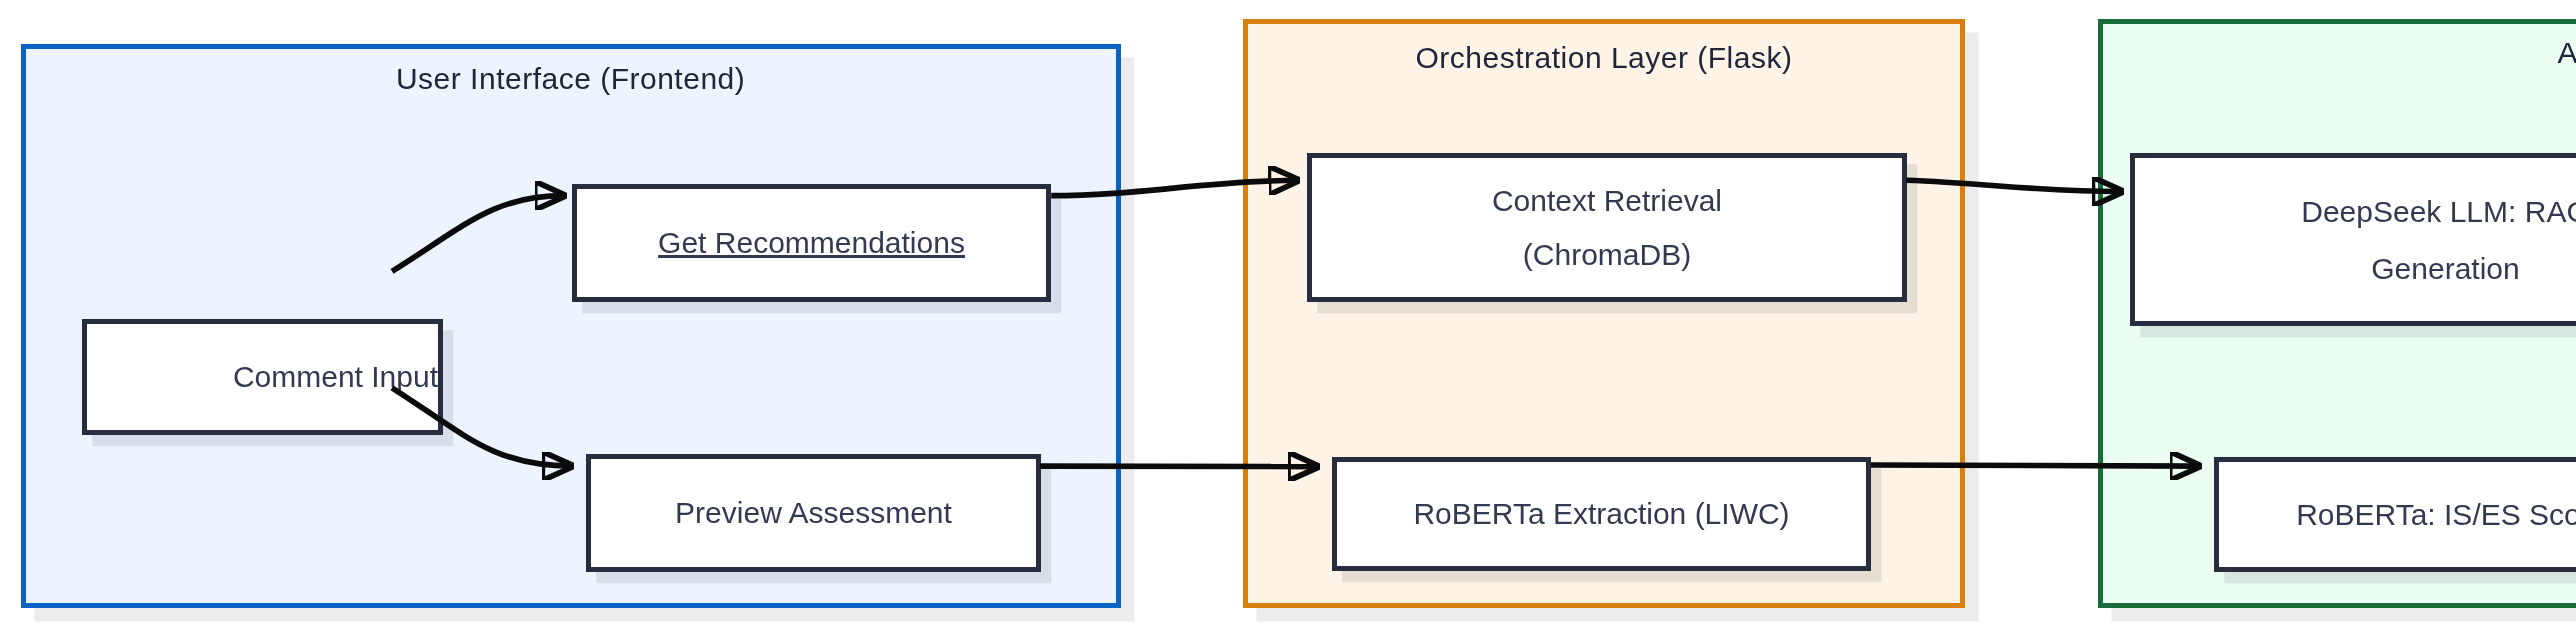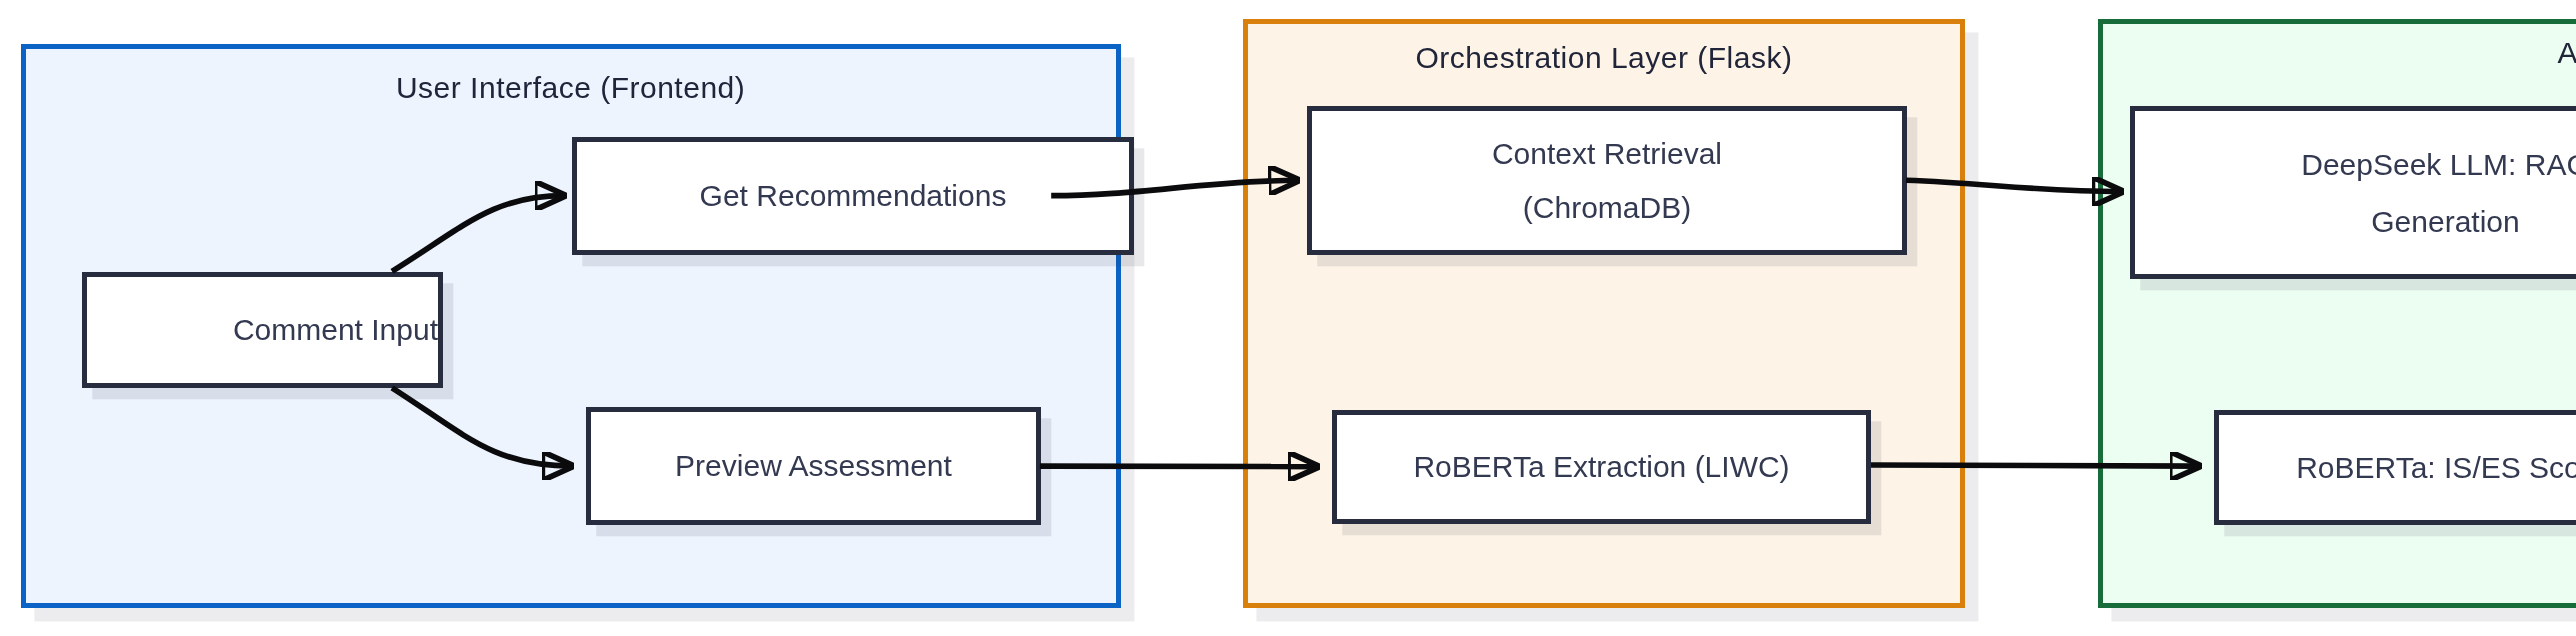--- a/index.html
+++ b/index.html
@@ -34,54 +34,55 @@
     box-shadow:10.3px 11.3px 0 0 rgba(43,48,70,0.11);
     display:flex;
     flex-direction:column;
     align-items:center;
     justify-content:center;
     text-align:center;
     font-size:30px;
     color:#333950;
     line-height:1.85;
     white-space:nowrap;
+    margin-top:47px;
   }
   .edges{
     position:absolute;
     left:0;top:0;
     pointer-events:none;
   }
   .edges path{
     fill:none;
     stroke:#0b0b0d;
     stroke-width:11px;
   }
 </style>
 </head>
 <body>
 
 <div class="canvas">
 
   <div class="container" style="left:20.6px;top:44px;width:1100px;height:564px;border-color:#0b63c6;background:#edf4fd;">
-    <div class="container-title" style="top:22px;">User Interface (Frontend)</div>
+    <div class="container-title" style="top:13px;">User Interface (Frontend)</div>
   </div>
 
   <div class="container" style="left:1243px;top:18.5px;width:722px;height:589px;border-color:#d8800b;background:#fdf3e6;">
     <div class="container-title" style="top:17px;">Orchestration Layer (Flask)</div>
   </div>
 
   <div class="container" style="left:2098px;top:18.5px;width:1255px;height:589px;border-color:#186c39;background:#ecfdf2;">
     <div class="container-title" style="top:12.4px;">AI Intelligence (FastAPI)</div>
   </div>
 
   <div class="node" style="left:82px;top:272px;width:361px;height:116px;align-items:flex-end;">
     <span>Comment Input</span>
   </div>
 
-  <div class="node" style="left:572px;top:137px;width:562px;height:118px;">
+  <div class="node" style="left:572px;top:137px;width:479px;height:118px;text-decoration:underline;">
     <span>Get Recommendations</span>
   </div>
 
   <div class="node" style="left:586px;top:407px;width:455px;height:118px;">
     <span>Preview Assessment</span>
   </div>
 
   <div class="node" style="left:1307px;top:106px;width:600px;height:149px;line-height:1.8;">
     <span>Context Retrieval</span>
     <span>(ChromaDB)</span>

